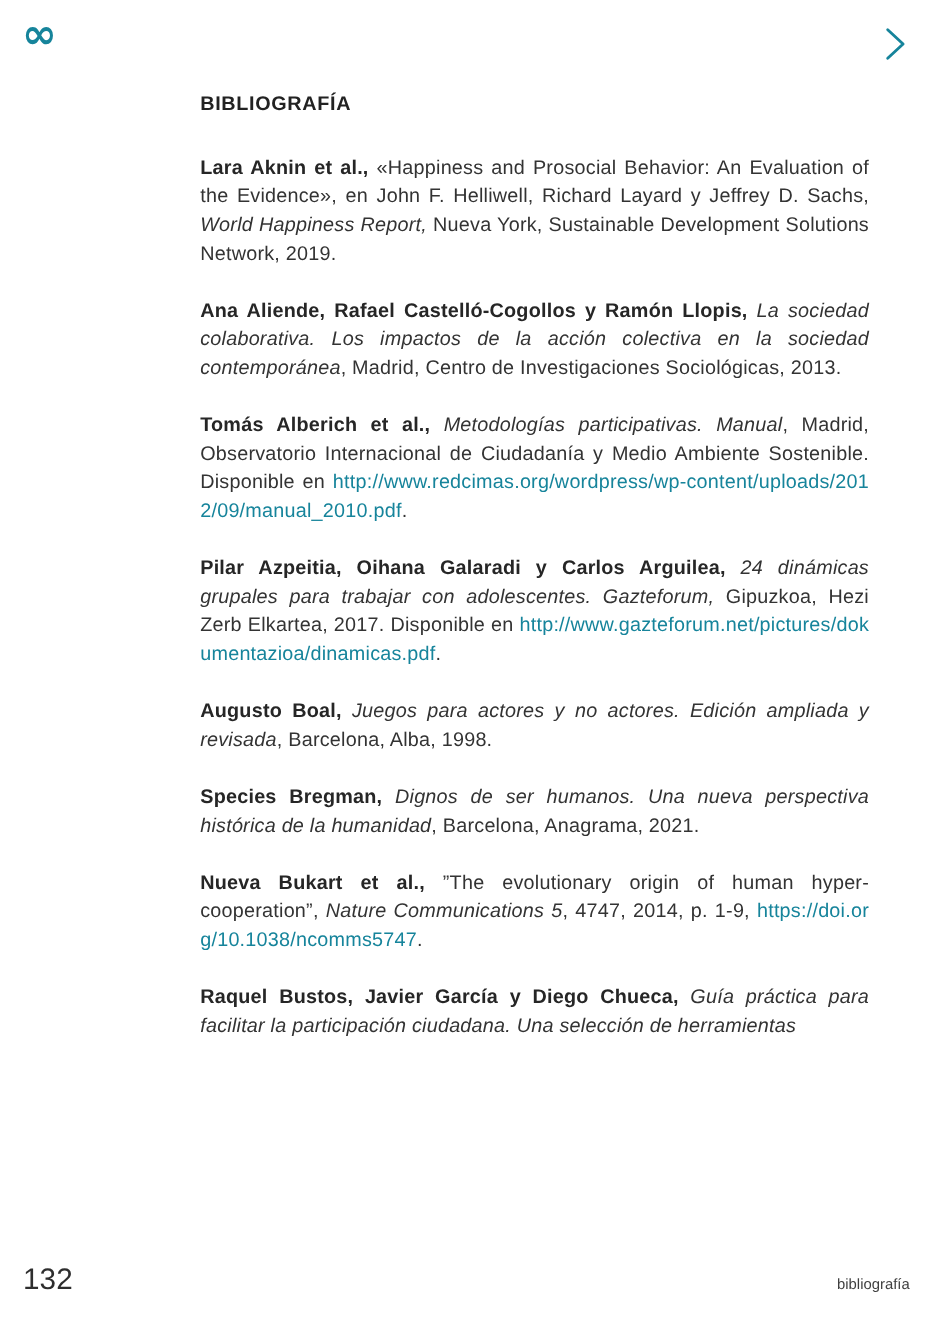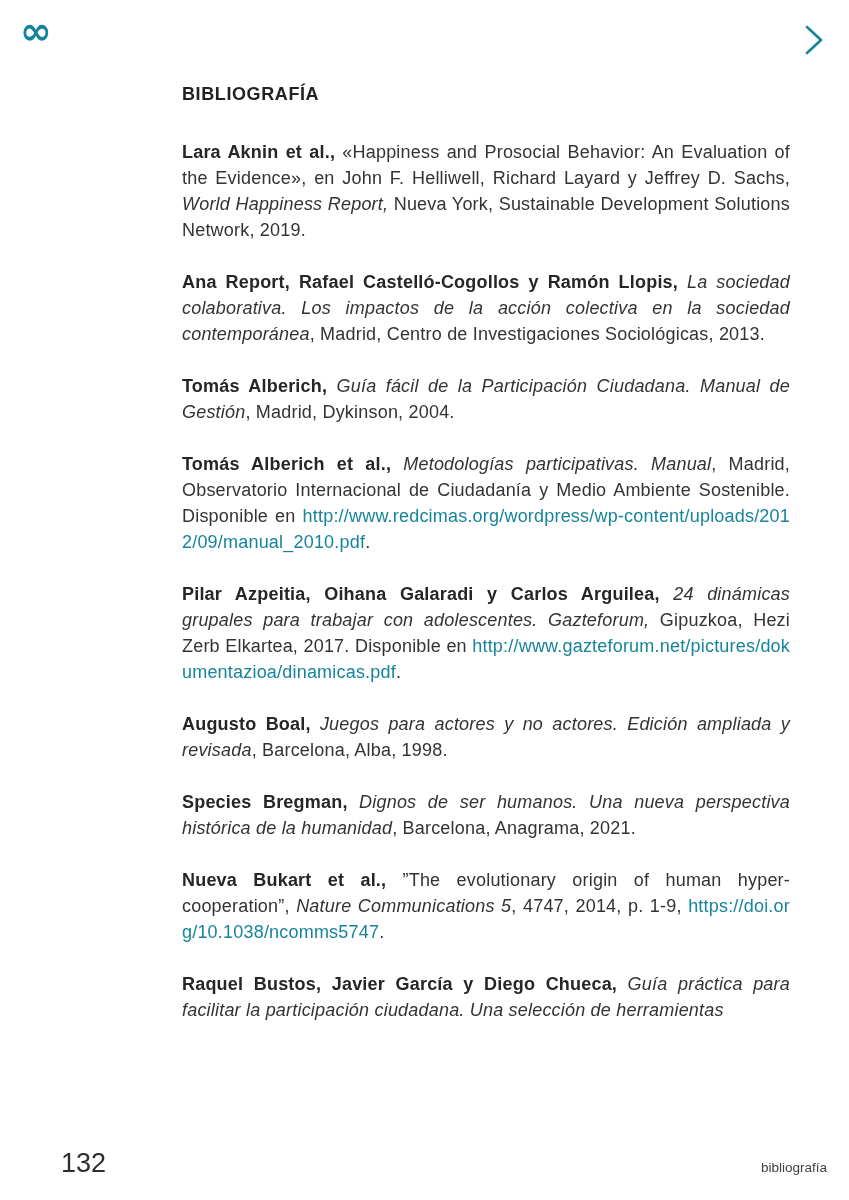--- a/index.html
+++ b/index.html
@@ -74,21 +74,20 @@
     word-break: break-all;
     cursor: pointer;
   }
   .page-number {
     position: absolute;
     left: 21px;
     top: 1148px;
     font-size: 27px;
     line-height: 30px;
     color: #2e2e2e;
-    margin-left: 40px;
   }
   .section-label {
     position: absolute;
     right: 22px;
     top: 1160px;
     font-size: 13.5px;
     color: #3f3f3f;
   }
 </style>
 </head>
@@ -101,22 +100,21 @@
   <div class="chevron">
     <svg width="22" height="32" viewBox="0 0 22 32" aria-hidden="true">
       <polyline points="4,3 18,16 4,29" fill="none" stroke="currentColor" stroke-width="2.6" stroke-linecap="round" stroke-linejoin="round"></polyline>
     </svg>
   </div>
 
   <div class="content">
     <h1 class="title">BIBLIOGRAFÍA</h1>
     <div id="bib-list">
         <p class="entry"><span class="seg-bold">Lara Aknin et al., </span><span class="seg-regular">«Happiness and Prosocial Behavior: An Evaluation of the Evidence», en John F. Helliwell, Richard Layard y Jeffrey D. Sachs, </span><span class="seg-italic">World Happiness Report,</span><span class="seg-regular"> Nueva York, Sustainable Development Solutions Network, 2019.</span></p>
-        <p class="entry"><span class="seg-bold">Ana Report, Rafael Castelló-Cogollos y Ramón Llopis, </span><span class="seg-italic">La sociedad colaborativa. Los impactos de la acción colectiva en la sociedad contemporánea</span><span class="seg-regular">, Madrid, Centro de Investigaciones Sociológicas, 2013.</span></p>
-        <p class="entry"><span class="seg-bold">Tomás Alberich, </span><span class="seg-italic">Guía fácil de la Participación Ciudadana. Manual de Gestión</span><span class="seg-regular">, Madrid, Dykinson, 2004.</span></p>
+        <p class="entry"><span class="seg-bold">Ana Aliende, Rafael Castelló-Cogollos y Ramón Llopis, </span><span class="seg-italic">La sociedad colaborativa. Los impactos de la acción colectiva en la sociedad contemporánea</span><span class="seg-regular">, Madrid, Centro de Investigaciones Sociológicas, 2013.</span></p>
         <p class="entry"><span class="seg-bold">Tomás Alberich et al., </span><span class="seg-italic">Metodologías participativas. Manual</span><span class="seg-regular">, Madrid, Observatorio Internacional de Ciudadanía y Medio Ambiente Sostenible. Disponible en </span><a class="seg-link">http://www.redcimas.org/wordpress/wp-content/uploads/2012/09/manual_2010.pdf</a><span class="seg-regular">.</span></p>
         <p class="entry"><span class="seg-bold">Pilar Azpeitia, Oihana Galaradi y Carlos Arguilea, </span><span class="seg-italic">24 dinámicas grupales para trabajar con adolescentes. Gazteforum,</span><span class="seg-regular"> Gipuzkoa, Hezi Zerb Elkartea, 2017. Disponible en </span><a class="seg-link">http://www.gazteforum.net/pictures/dokumentazioa/dinamicas.pdf</a><span class="seg-regular">.</span></p>
         <p class="entry"><span class="seg-bold">Augusto Boal, </span><span class="seg-italic">Juegos para actores y no actores. Edición ampliada y revisada</span><span class="seg-regular">, Barcelona, Alba, 1998.</span></p>
         <p class="entry"><span class="seg-bold">Species Bregman, </span><span class="seg-italic">Dignos de ser humanos. Una nueva perspectiva histórica de la humanidad</span><span class="seg-regular">, Barcelona, Anagrama, 2021.</span></p>
         <p class="entry"><span class="seg-bold">Nueva Bukart et al., </span><span class="seg-regular">”The evolutionary origin of human hyper-cooperation”, </span><span class="seg-italic">Nature Communications 5</span><span class="seg-regular">, 4747, 2014, p. 1-9, </span><a class="seg-link">https://doi.org/10.1038/ncomms5747</a><span class="seg-regular">.</span></p>
         <p class="entry"><span class="seg-bold">Raquel Bustos, Javier García y Diego Chueca, </span><span class="seg-italic">Guía práctica para facilitar la participación ciudadana. Una selección de herramientas</span></p>
       </div>
   </div>
 
   <div class="page-number">132</div>

